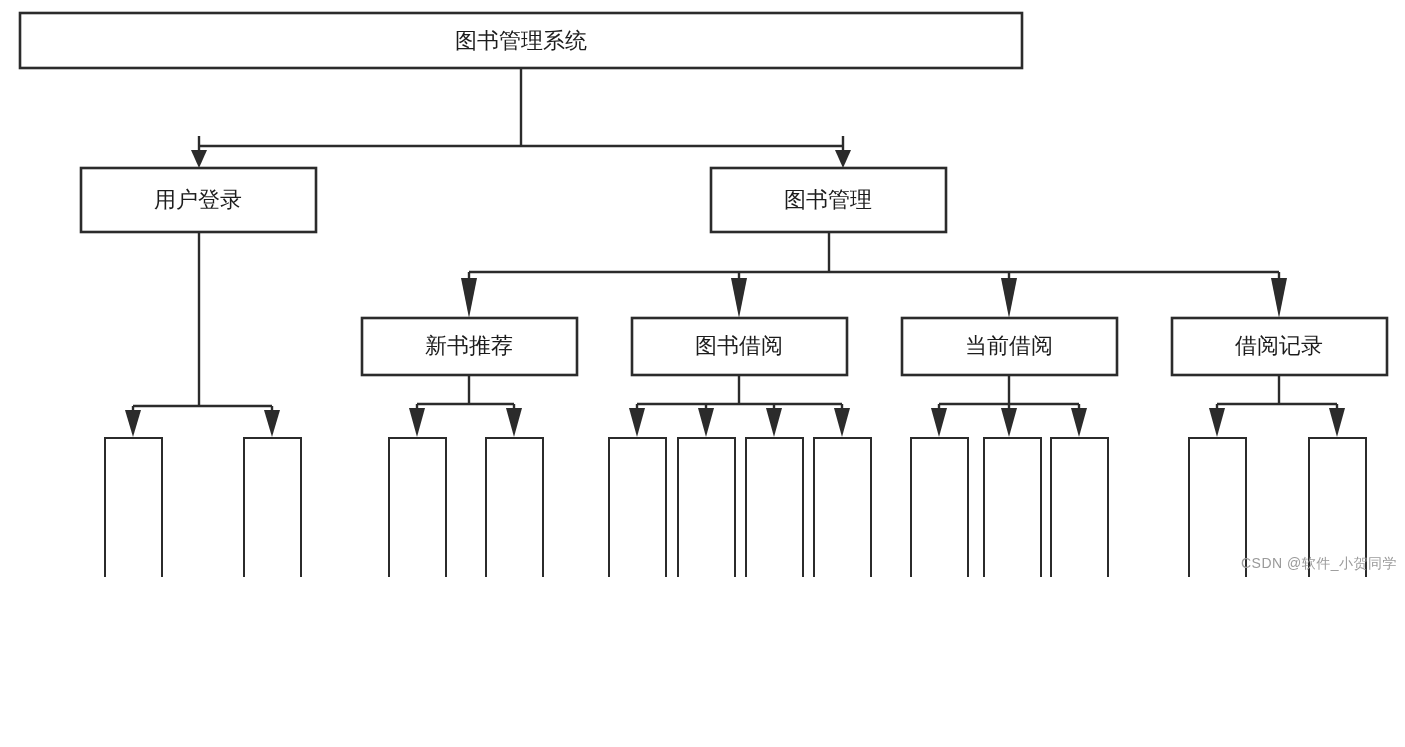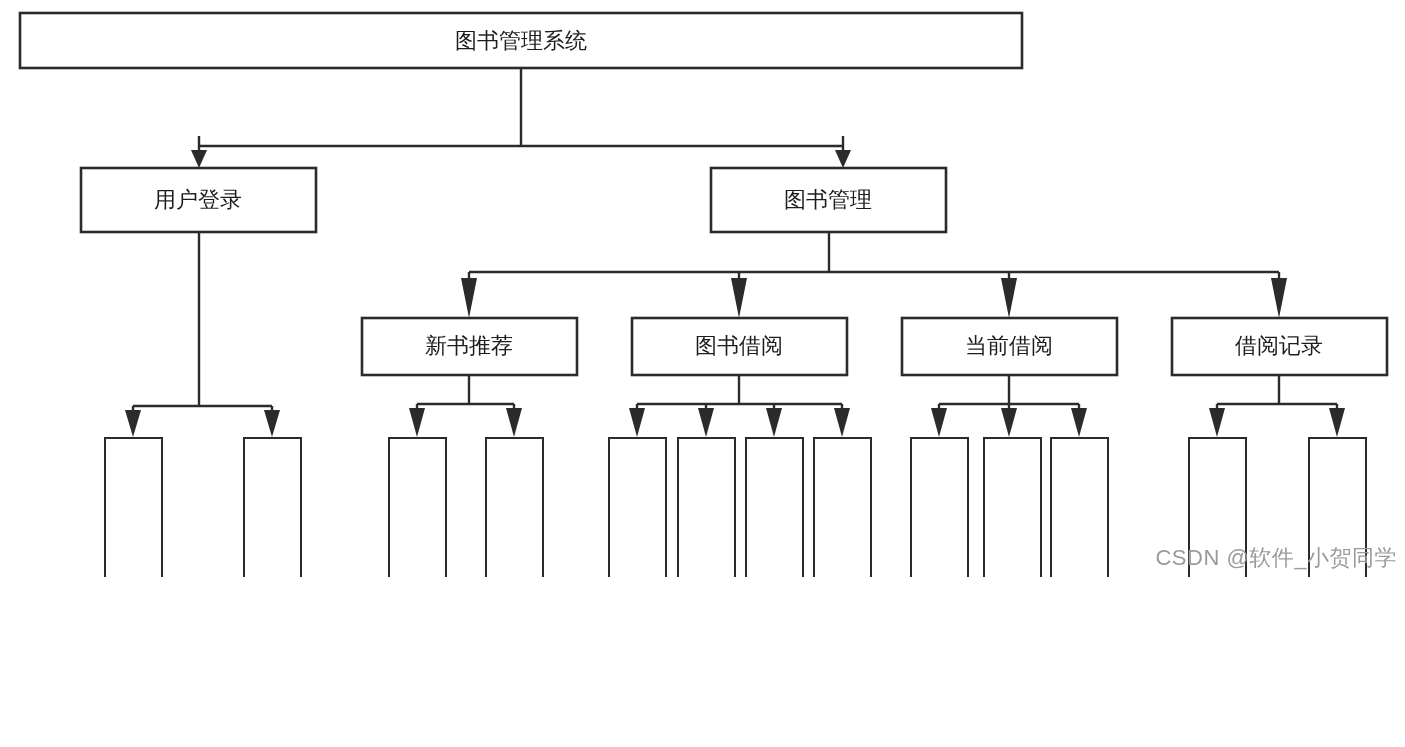--- a/index.html
+++ b/index.html
@@ -66,21 +66,21 @@
     position: absolute;
     box-sizing: border-box;
     background: #ffffff;
     border: 2.6px solid #2b2b2b;
   }
   .watermark {
     position: absolute;
     right: 8px;
     bottom: 4px;
     font-family: "Liberation Sans", "DejaVu Sans", sans-serif;
-    font-size: 22px;
+    font-size: 14px;
     color: #9a9a9a;
     letter-spacing: 0.5px;
     white-space: nowrap;
   }
 </style>
 </head>
 <body>
 
 <div id="diagram-root">
 

